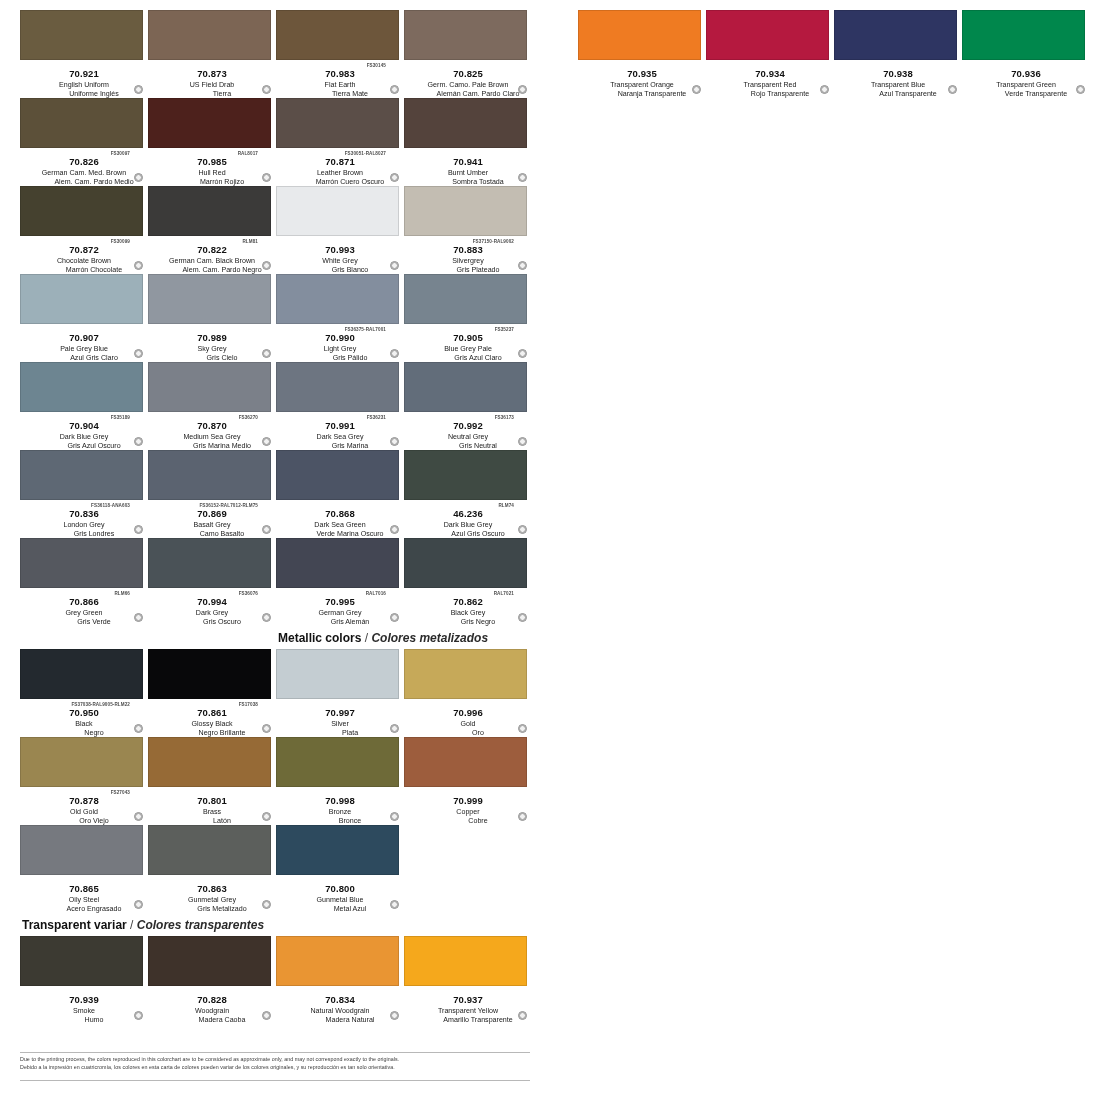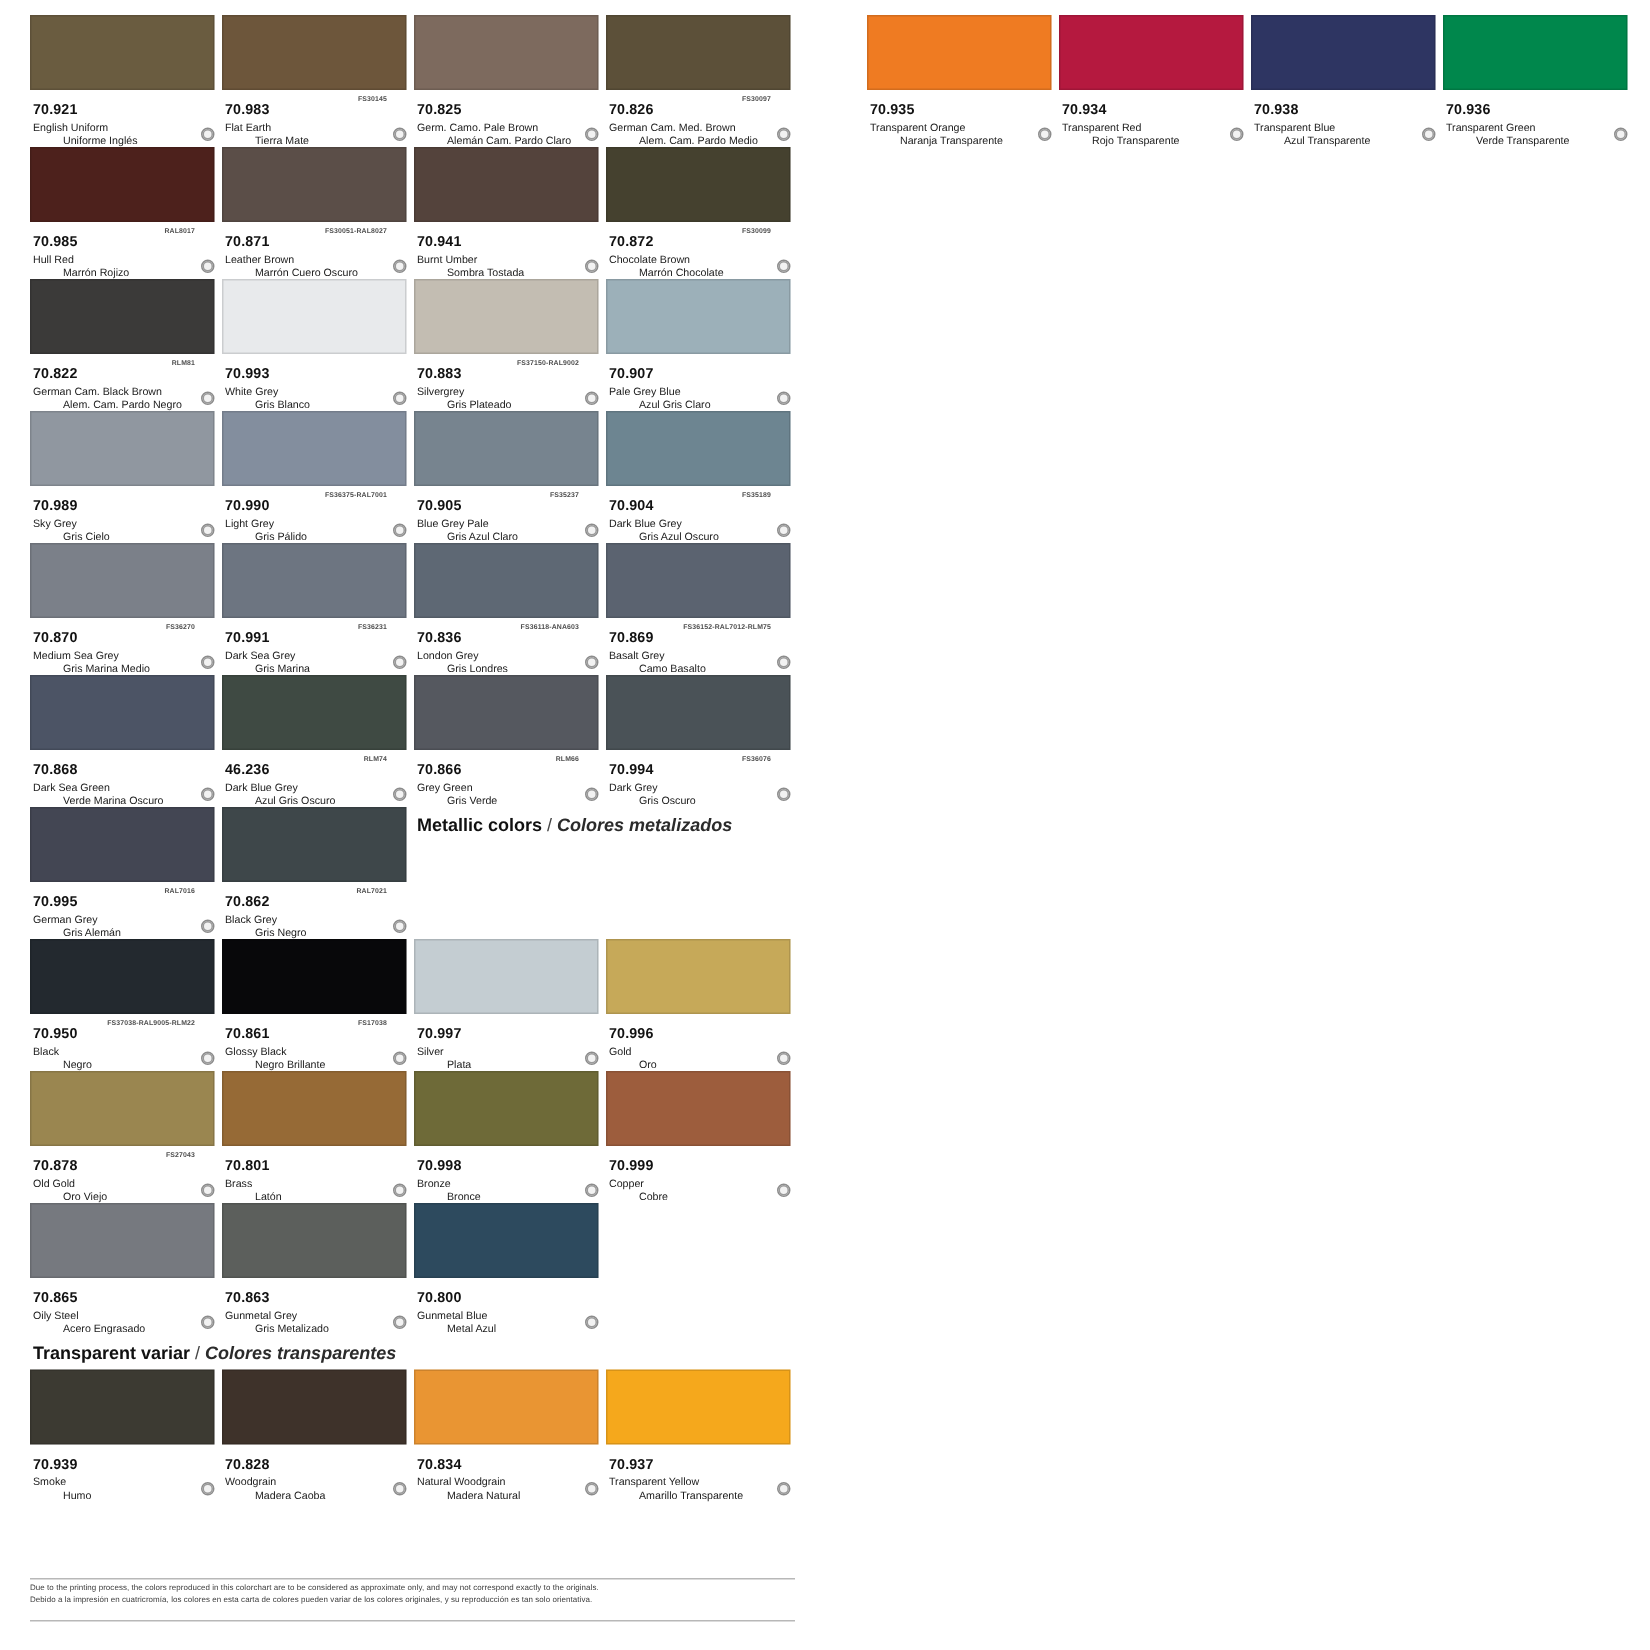--- a/index.html
+++ b/index.html
@@ -43,20 +43,21 @@
     grid-template-columns: repeat(4, 1fr);
     column-gap: 2px;
     row-gap: 0px;
   }
 
   .cell {
     position: relative;
     width: 126px;
     padding-bottom: 2px;
     background: #ffffff;
+    text-align: center;
   }
 
   .swatch {
     width: 123px;
     height: 50px;
     border: 1px solid rgba(0,0,0,0.12);
     box-sizing: border-box;
     display: block;
   }
 
@@ -189,20 +190,26 @@
 
   <div class="block-left">
     <div class="grid" id="left-grid">
         <div class="cell">
           <div class="swatch" style="background: rgb(106, 92, 64);"></div>
           <div class="cell-text"><span class="code">70.921</span><span class="name-en">English Uniform</span><span class="name-es">Uniforme Inglés</span><span class="badge">
               <i></i>
             </span></div>
         </div>
         <div class="cell">
+          <div class="swatch" style="background: rgb(124, 101, 84);"></div>
+          <div class="cell-text"><span class="code">70.873</span><span class="name-en">US Field Drab</span><span class="name-es">Tierra</span><span class="badge">
+              <i></i>
+            </span></div>
+        </div>
+        <div class="cell">
           <div class="swatch" style="background: rgb(109, 86, 59);"></div>
           <div class="cell-text"><span class="code">70.983</span><span class="ref">FS30145</span><span class="name-en">Flat Earth</span><span class="name-es">Tierra Mate</span><span class="badge">
               <i></i>
             </span></div>
         </div>
         <div class="cell">
           <div class="swatch" style="background: rgb(125, 106, 94);"></div>
           <div class="cell-text"><span class="code">70.825</span><span class="name-en">Germ. Camo. Pale Brown</span><span class="name-es">Alemán Cam. Pardo Claro</span><span class="badge">
               <i></i>
             </span></div>
@@ -287,20 +294,26 @@
         </div>
         <div class="cell">
           <div class="swatch" style="background: rgb(123, 128, 137);"></div>
           <div class="cell-text"><span class="code">70.870</span><span class="ref">FS36270</span><span class="name-en">Medium Sea Grey</span><span class="name-es">Gris Marina Medio</span><span class="badge">
               <i></i>
             </span></div>
         </div>
         <div class="cell">
           <div class="swatch" style="background: rgb(109, 117, 129);"></div>
           <div class="cell-text"><span class="code">70.991</span><span class="ref">FS36231</span><span class="name-en">Dark Sea Grey</span><span class="name-es">Gris Marina</span><span class="badge">
+              <i></i>
+            </span></div>
+        </div>
+        <div class="cell">
+          <div class="swatch" style="background: rgb(98, 109, 122);"></div>
+          <div class="cell-text"><span class="code">70.992</span><span class="ref">FS36173</span><span class="name-en">Neutral Grey</span><span class="name-es">Gris Neutral</span><span class="badge">
               <i></i>
             </span></div>
         </div>
         <div class="cell">
           <div class="swatch" style="background: rgb(94, 104, 116);"></div>
           <div class="cell-text"><span class="code">70.836</span><span class="ref">FS36118-ANA603</span><span class="name-en">London Grey</span><span class="name-es">Gris Londres</span><span class="badge">
               <i></i>
             </span></div>
         </div>
         <div class="cell">

